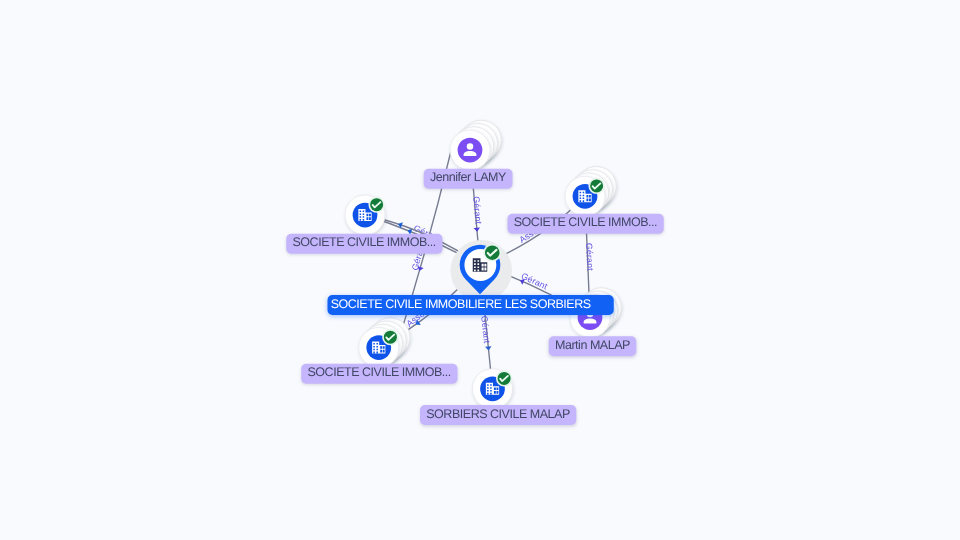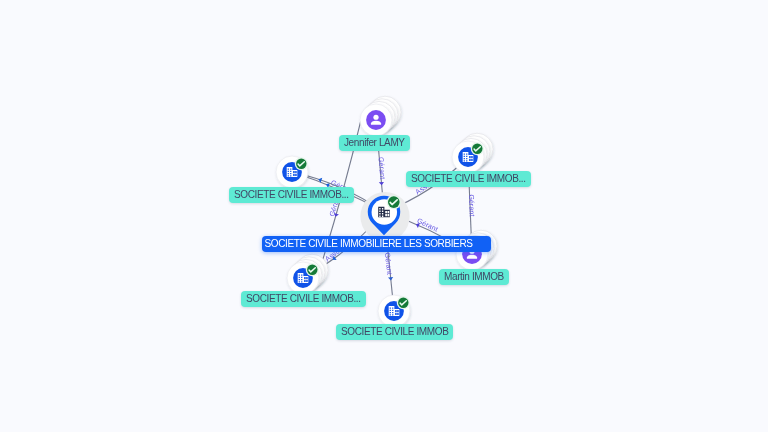--- a/index.html
+++ b/index.html
@@ -2,21 +2,21 @@
 <html><head>
 <meta charset="utf-8">
 <style>
   html,body{margin:0;padding:0;}
   body{width:768px;height:432px;overflow:hidden;background:#f9fafe;
        font-family:"Liberation Sans",sans-serif;-webkit-font-smoothing:antialiased;}
   #stage{position:relative;width:768px;height:432px;background:#f9fafe;overflow:hidden;}
   svg.layer{position:absolute;left:0;top:0;width:768px;height:432px;overflow:visible;}
   .edge{fill:none;stroke:#767c90;stroke-width:1.1;}
   .edge-label{font-size:7.1px;fill:#6354e2;font-family:"Liberation Sans",sans-serif;letter-spacing:0.1px;}
-  .node-label{position:absolute;background:#5eead4;border-radius:4px;will-change:transform;-webkit-font-smoothing:antialiased;
+  .node-label{position:absolute;background:#c4b5fd;border-radius:4px;will-change:transform;-webkit-font-smoothing:antialiased;
      font-size:10px;letter-spacing:-0.38px;color:#414765;white-space:nowrap;padding:2.2px 5px;
      box-shadow:0 1px 2.5px rgba(40,50,90,0.16);transform:translate(-50%,0);
      font-family:"Liberation Sans",sans-serif;line-height:12px;}
   .node-label.selected{background:#1161f5;color:#fff;box-shadow:0 1px 4px rgba(17,97,245,0.40);padding:2.2px 18px 2.2px 2.5px;}
 </style>
 </head>
 <body>
 
 <div id="stage">
   <svg class="layer" id="edge-layer" viewBox="0 0 768 432">
@@ -159,17 +159,17 @@
           <circle cx="403.3" cy="302.7" r="5.2" fill="#147a38"></circle>
           <path d="M400.076 302.96 L401.74 304.884 L406.31600000000003 300.724" fill="none" stroke="#eafaf0" stroke-width="1.508" stroke-linecap="round" stroke-linejoin="round"></path>
         </g>
       </g>
     </svg>
   <div id="label-layer">
       <div class="node-label selected" style="left: 262px; transform: none; top: 236px;">SOCIETE CIVILE IMMOBILIERE LES SORBIERS</div>
       <div class="node-label" style="left: 339.1px; transform: none; top: 135px;">Jennifer LAMY</div>
       <div class="node-label" style="left: 228.5px; transform: none; top: 186.7px;">SOCIETE CIVILE IMMOB...</div>
       <div class="node-label" style="left: 405.5px; transform: none; top: 170.5px;">SOCIETE CIVILE IMMOB...</div>
-      <div class="node-label" style="left: 438.6px; transform: none; top: 268.6px;">Martin IMMOB</div>
+      <div class="node-label" style="left: 438.6px; transform: none; top: 268.6px;">Martin MALAP</div>
       <div class="node-label" style="left: 240.6px; transform: none; top: 291.1px;">SOCIETE CIVILE IMMOB...</div>
-      <div class="node-label" style="left: 335.5px; transform: none; top: 324.2px;">SOCIETE CIVILE IMMOB</div>
+      <div class="node-label" style="left: 335.5px; transform: none; top: 324.2px;">SORBIERS CIVILE MALAP</div>
     </div>
 </div>
 
 </body></html>

